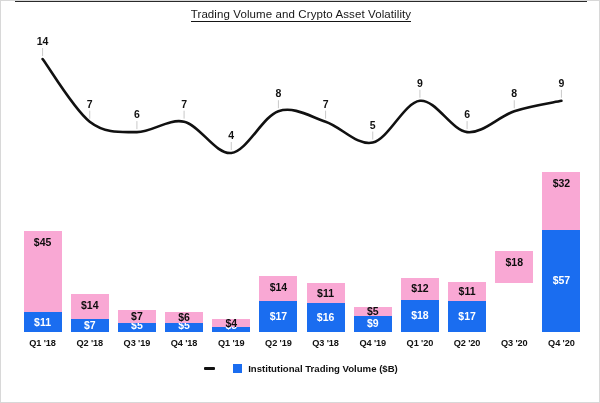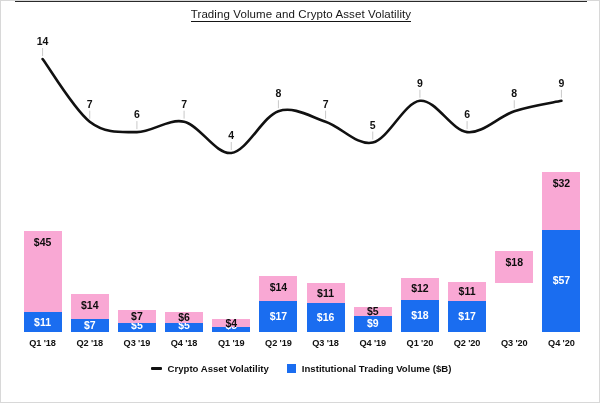--- a/index.html
+++ b/index.html
@@ -263,21 +263,20 @@
         <div class="tick-label" style="left: 395.333px; width: 47.1667px; top: 337px;">Q1 '20</div>
         <div class="tick-label" style="left: 442.5px; width: 47.1667px; top: 337px;">Q2 '20</div>
         <div class="tick-label" style="left: 489.667px; width: 47.1667px; top: 337px;">Q3 '20</div>
         <div class="tick-label" style="left: 536.833px; width: 47.1667px; top: 337px;">Q4 '20</div>
       </div>
   </div>
 
   <div class="legend" id="legend">
       <div class="legend-item">
         <span class="sw-line"></span>
-        <span>Crypto Asset Volatility</span>
       </div>
       <div class="legend-item">
         <span class="sw-box" style="background: rgb(26, 109, 240);"></span>
         <span>Institutional Trading Volume ($B)</span>
       </div>
     </div>
 
 </div>
 
 </body></html>

